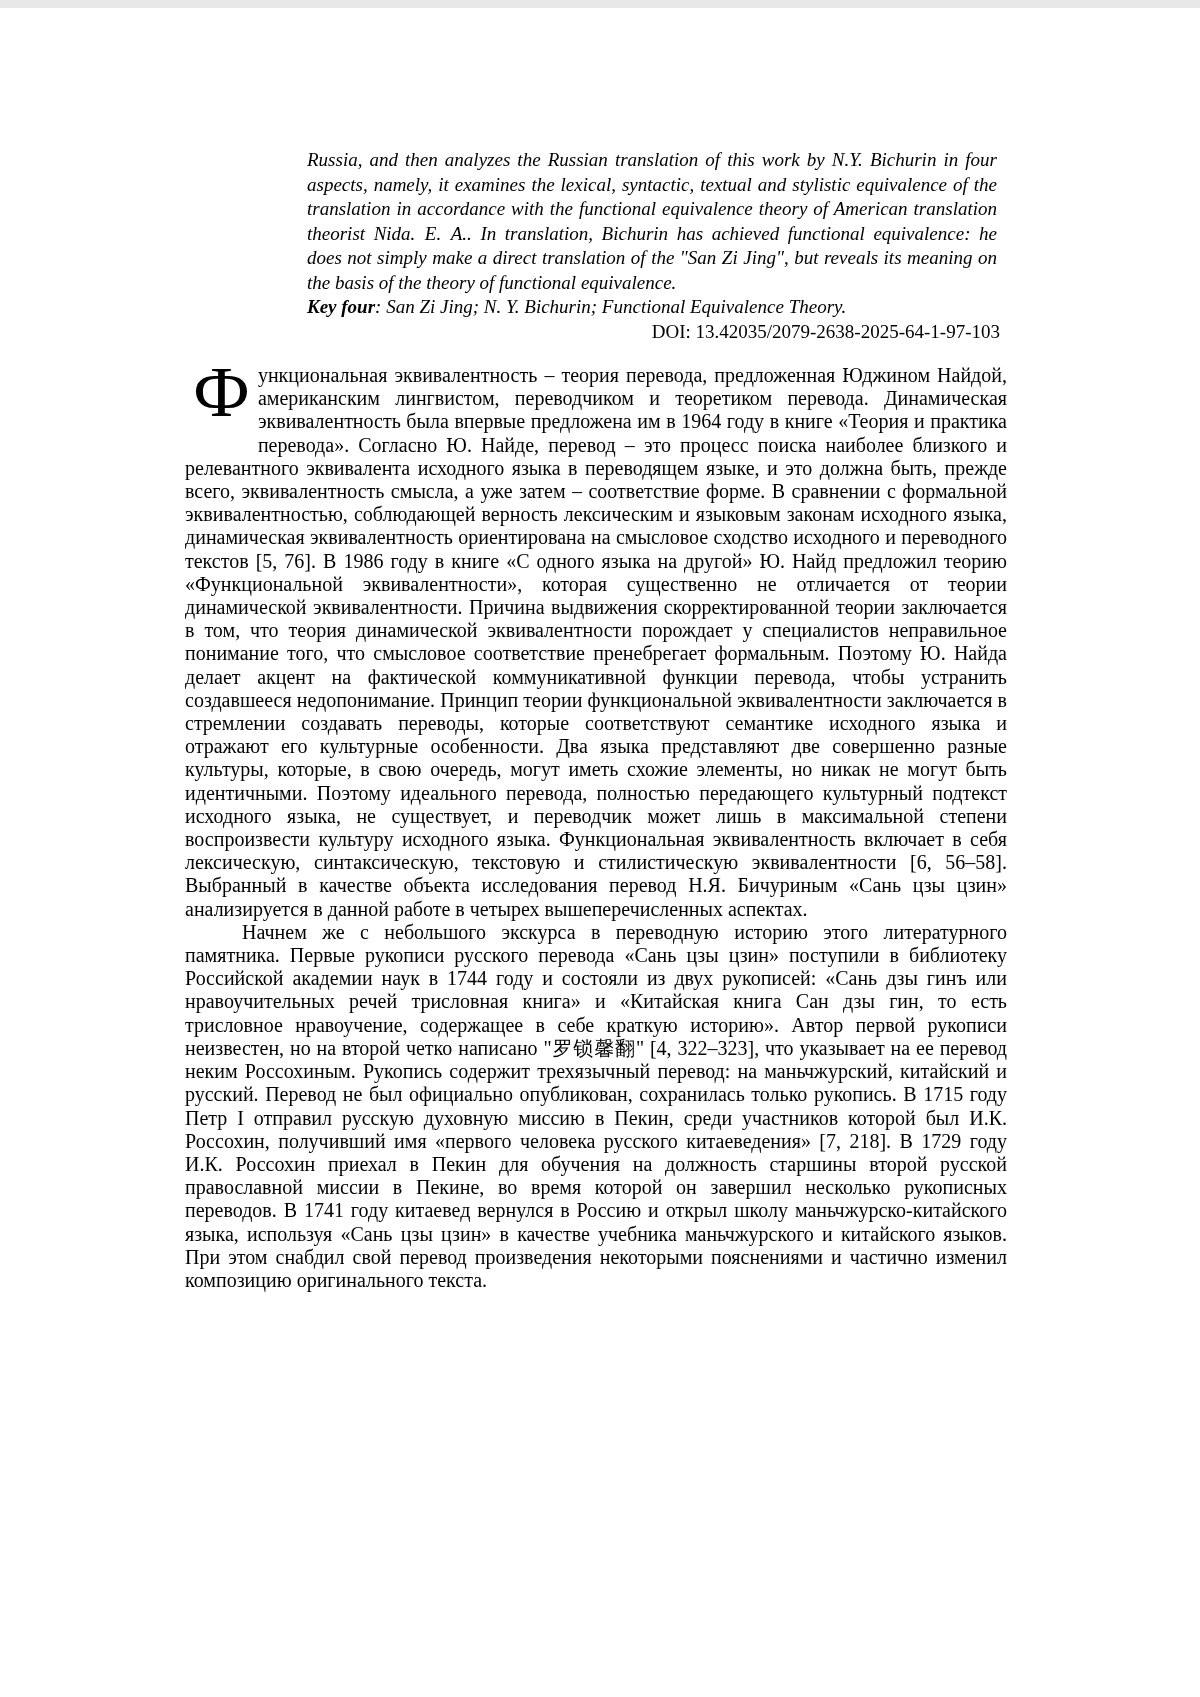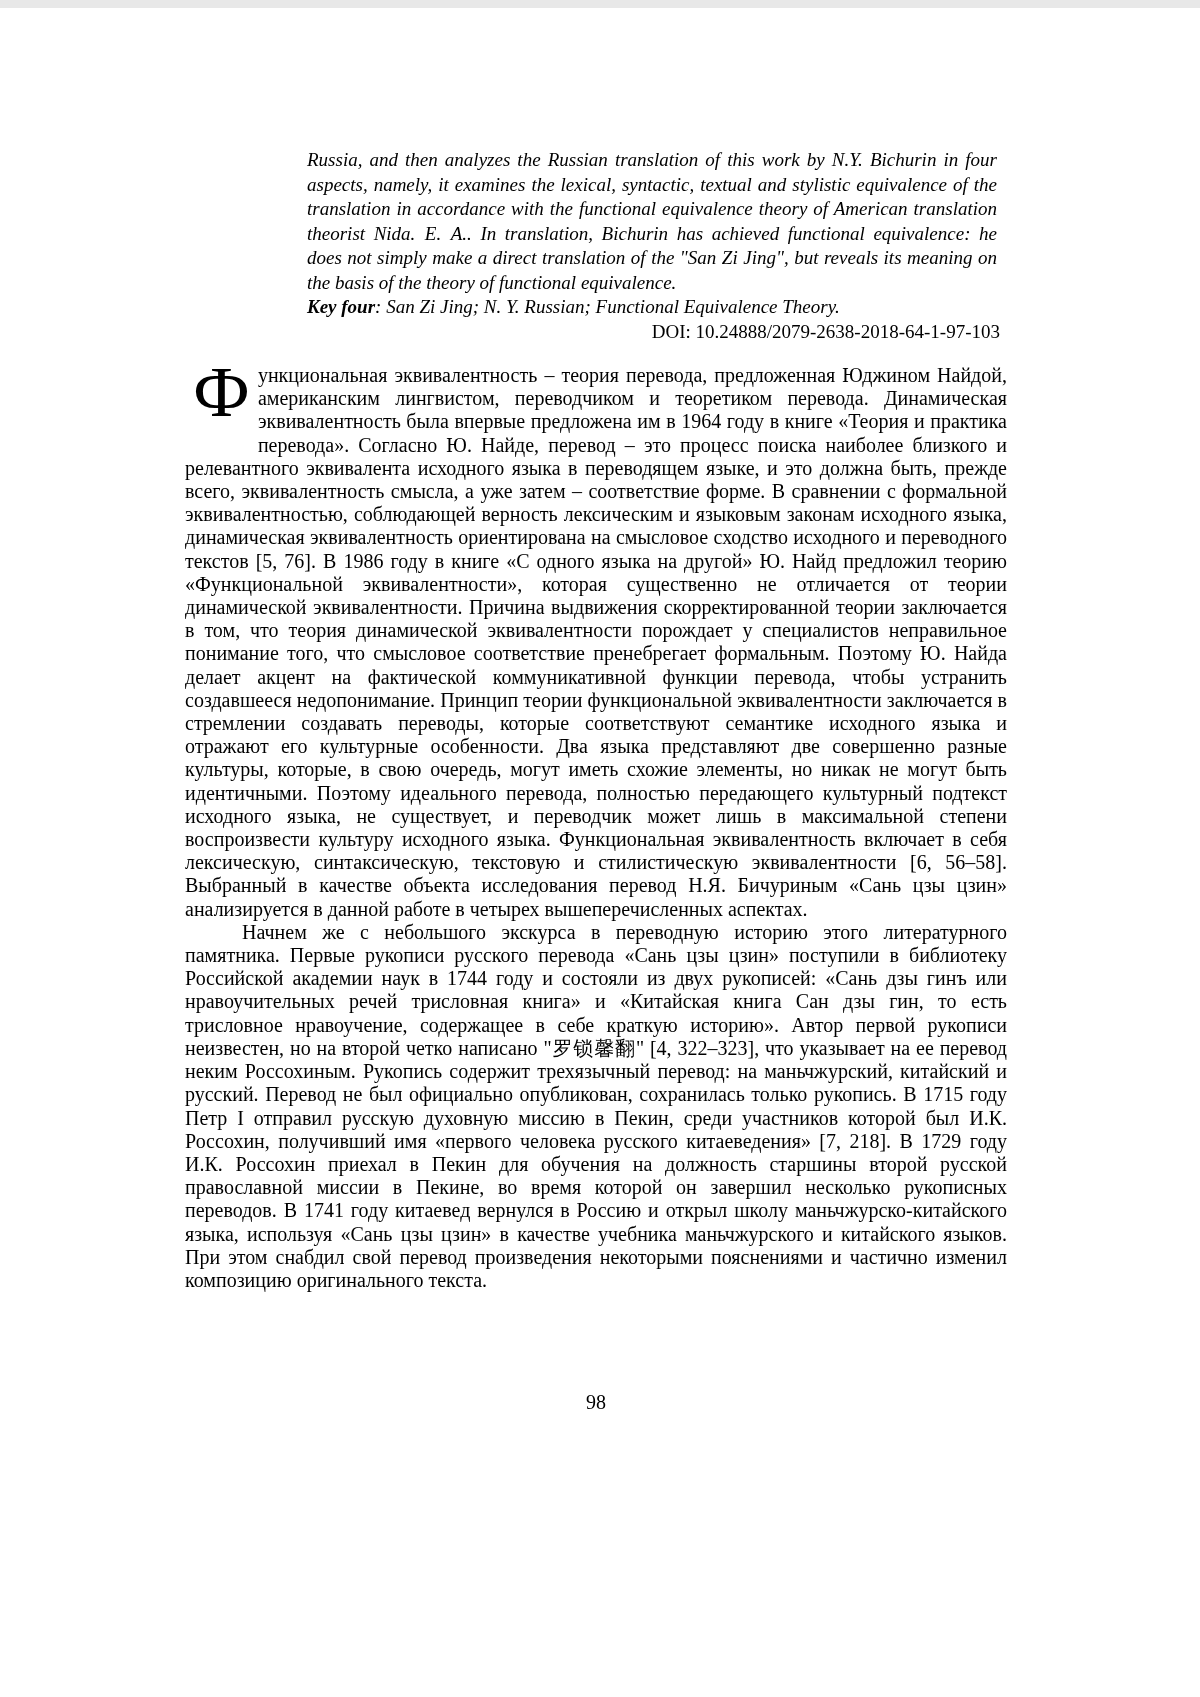--- a/index.html
+++ b/index.html
@@ -62,26 +62,25 @@
   }
 </style>
 </head>
 <body>
 
 <div class="page">
   <div class="content">
 
     <div class="abstract">
       <p>Russia, and then analyzes the Russian translation of this work by N.Y. Bichurin in four aspects, namely, it examines the lexical, syntactic, textual and stylistic equivalence of the translation in accordance with the functional equivalence theory of American translation theorist Nida. E. A.. In translation, Bichurin has achieved functional equivalence: he does not simply make a direct translation of the "San Zi Jing", but reveals its meaning on the basis of the theory of functional equivalence.</p>
-      <p><span class="kw-label">Key four</span><span>: San Zi Jing; N. Y. Russian; Functional Equivalence Theory.</span></p>
+      <p><span class="kw-label">Key four</span><span>: San Zi Jing; N. Y. Bichurin; Functional Equivalence Theory.</span></p>
     </div>
 
-    <div class="doi">DOI: 10.24888/2079-2638-2018-64-1-97-103</div>
+    <div class="doi">DOI: 13.42035/2079-2638-2025-64-1-97-103</div>
 
     <div class="body-text">
       <p class="para1"><span class="dropcap">Ф</span><span>ункциональная эквивалентность – теория перевода, предложенная Юджином Найдой, американским лингвистом, переводчиком и теоретиком перевода. Динамическая эквивалентность была впервые предложена им в 1964 году в книге «Теория и практика перевода». Согласно Ю. Найде, перевод – это процесс поиска наиболее близкого и релевантного эквивалента исходного языка в переводящем языке, и это должна быть, прежде всего, эквивалентность смысла, а уже затем – соответствие форме. В сравнении с формальной эквивалентностью, соблюдающей верность лексическим и языковым законам исходного языка, динамическая эквивалентность ориентирована на смысловое сходство исходного и переводного текстов [5, 76]. В 1986 году в книге «С одного языка на другой» Ю. Найд предложил теорию «Функциональной эквивалентности», которая существенно не отличается от теории динамической эквивалентности. Причина выдвижения скорректированной теории заключается в том, что теория динамической эквивалентности порождает у специалистов неправильное понимание того, что смысловое соответствие пренебрегает формальным. Поэтому Ю. Найда делает акцент на фактической коммуникативной функции перевода, чтобы устранить создавшееся недопонимание. Принцип теории функциональной эквивалентности заключается в стремлении создавать переводы, которые соответствуют семантике исходного языка и отражают его культурные особенности. Два языка представляют две совершенно разные культуры, которые, в свою очередь, могут иметь схожие элементы, но никак не могут быть идентичными. Поэтому идеального перевода, полностью передающего культурный подтекст исходного языка, не существует, и переводчик может лишь в максимальной степени воспроизвести культуру исходного языка. Функциональная эквивалентность включает в себя лексическую, синтаксическую, текстовую и стилистическую эквивалентности [6, 56–58]. Выбранный в качестве объекта исследования перевод Н.Я. Бичуриным «Сань цзы цзин» анализируется в данной работе в четырех вышеперечисленных аспектах.</span></p>
       <p class="para2">Начнем же с небольшого экскурса в переводную историю этого литературного памятника. Первые рукописи русского перевода «Сань цзы цзин» поступили в библиотеку Российской академии наук в 1744 году и состояли из двух рукописей: «Сань дзы гинъ или нравоучительных речей трисловная книга» и «Китайская книга Сан дзы гин, то есть трисловное нравоучение, содержащее в себе краткую историю». Автор первой рукописи неизвестен, но на второй четко написано "罗锁馨翻" [4, 322–323], что указывает на ее перевод неким Россохиным. Рукопись содержит трехязычный перевод: на маньчжурский, китайский и русский. Перевод не был официально опубликован, сохранилась только рукопись. В 1715 году Петр I отправил русскую духовную миссию в Пекин, среди участников которой был И.К. Россохин, получивший имя «первого человека русского китаеведения» [7, 218]. В 1729 году И.К. Россохин приехал в Пекин для обучения на должность старшины второй русской православной миссии в Пекине, во время которой он завершил несколько рукописных переводов. В 1741 году китаевед вернулся в Россию и открыл школу маньчжурско-китайского языка, используя «Сань цзы цзин» в качестве учебника маньчжурского и китайского языков. При этом снабдил свой перевод произведения некоторыми пояснениями и частично изменил композицию оригинального текста.</p>
     </div>
 
   </div>
 
-  <div class="page-number">98</div>
 </div>
 
 </body></html>

